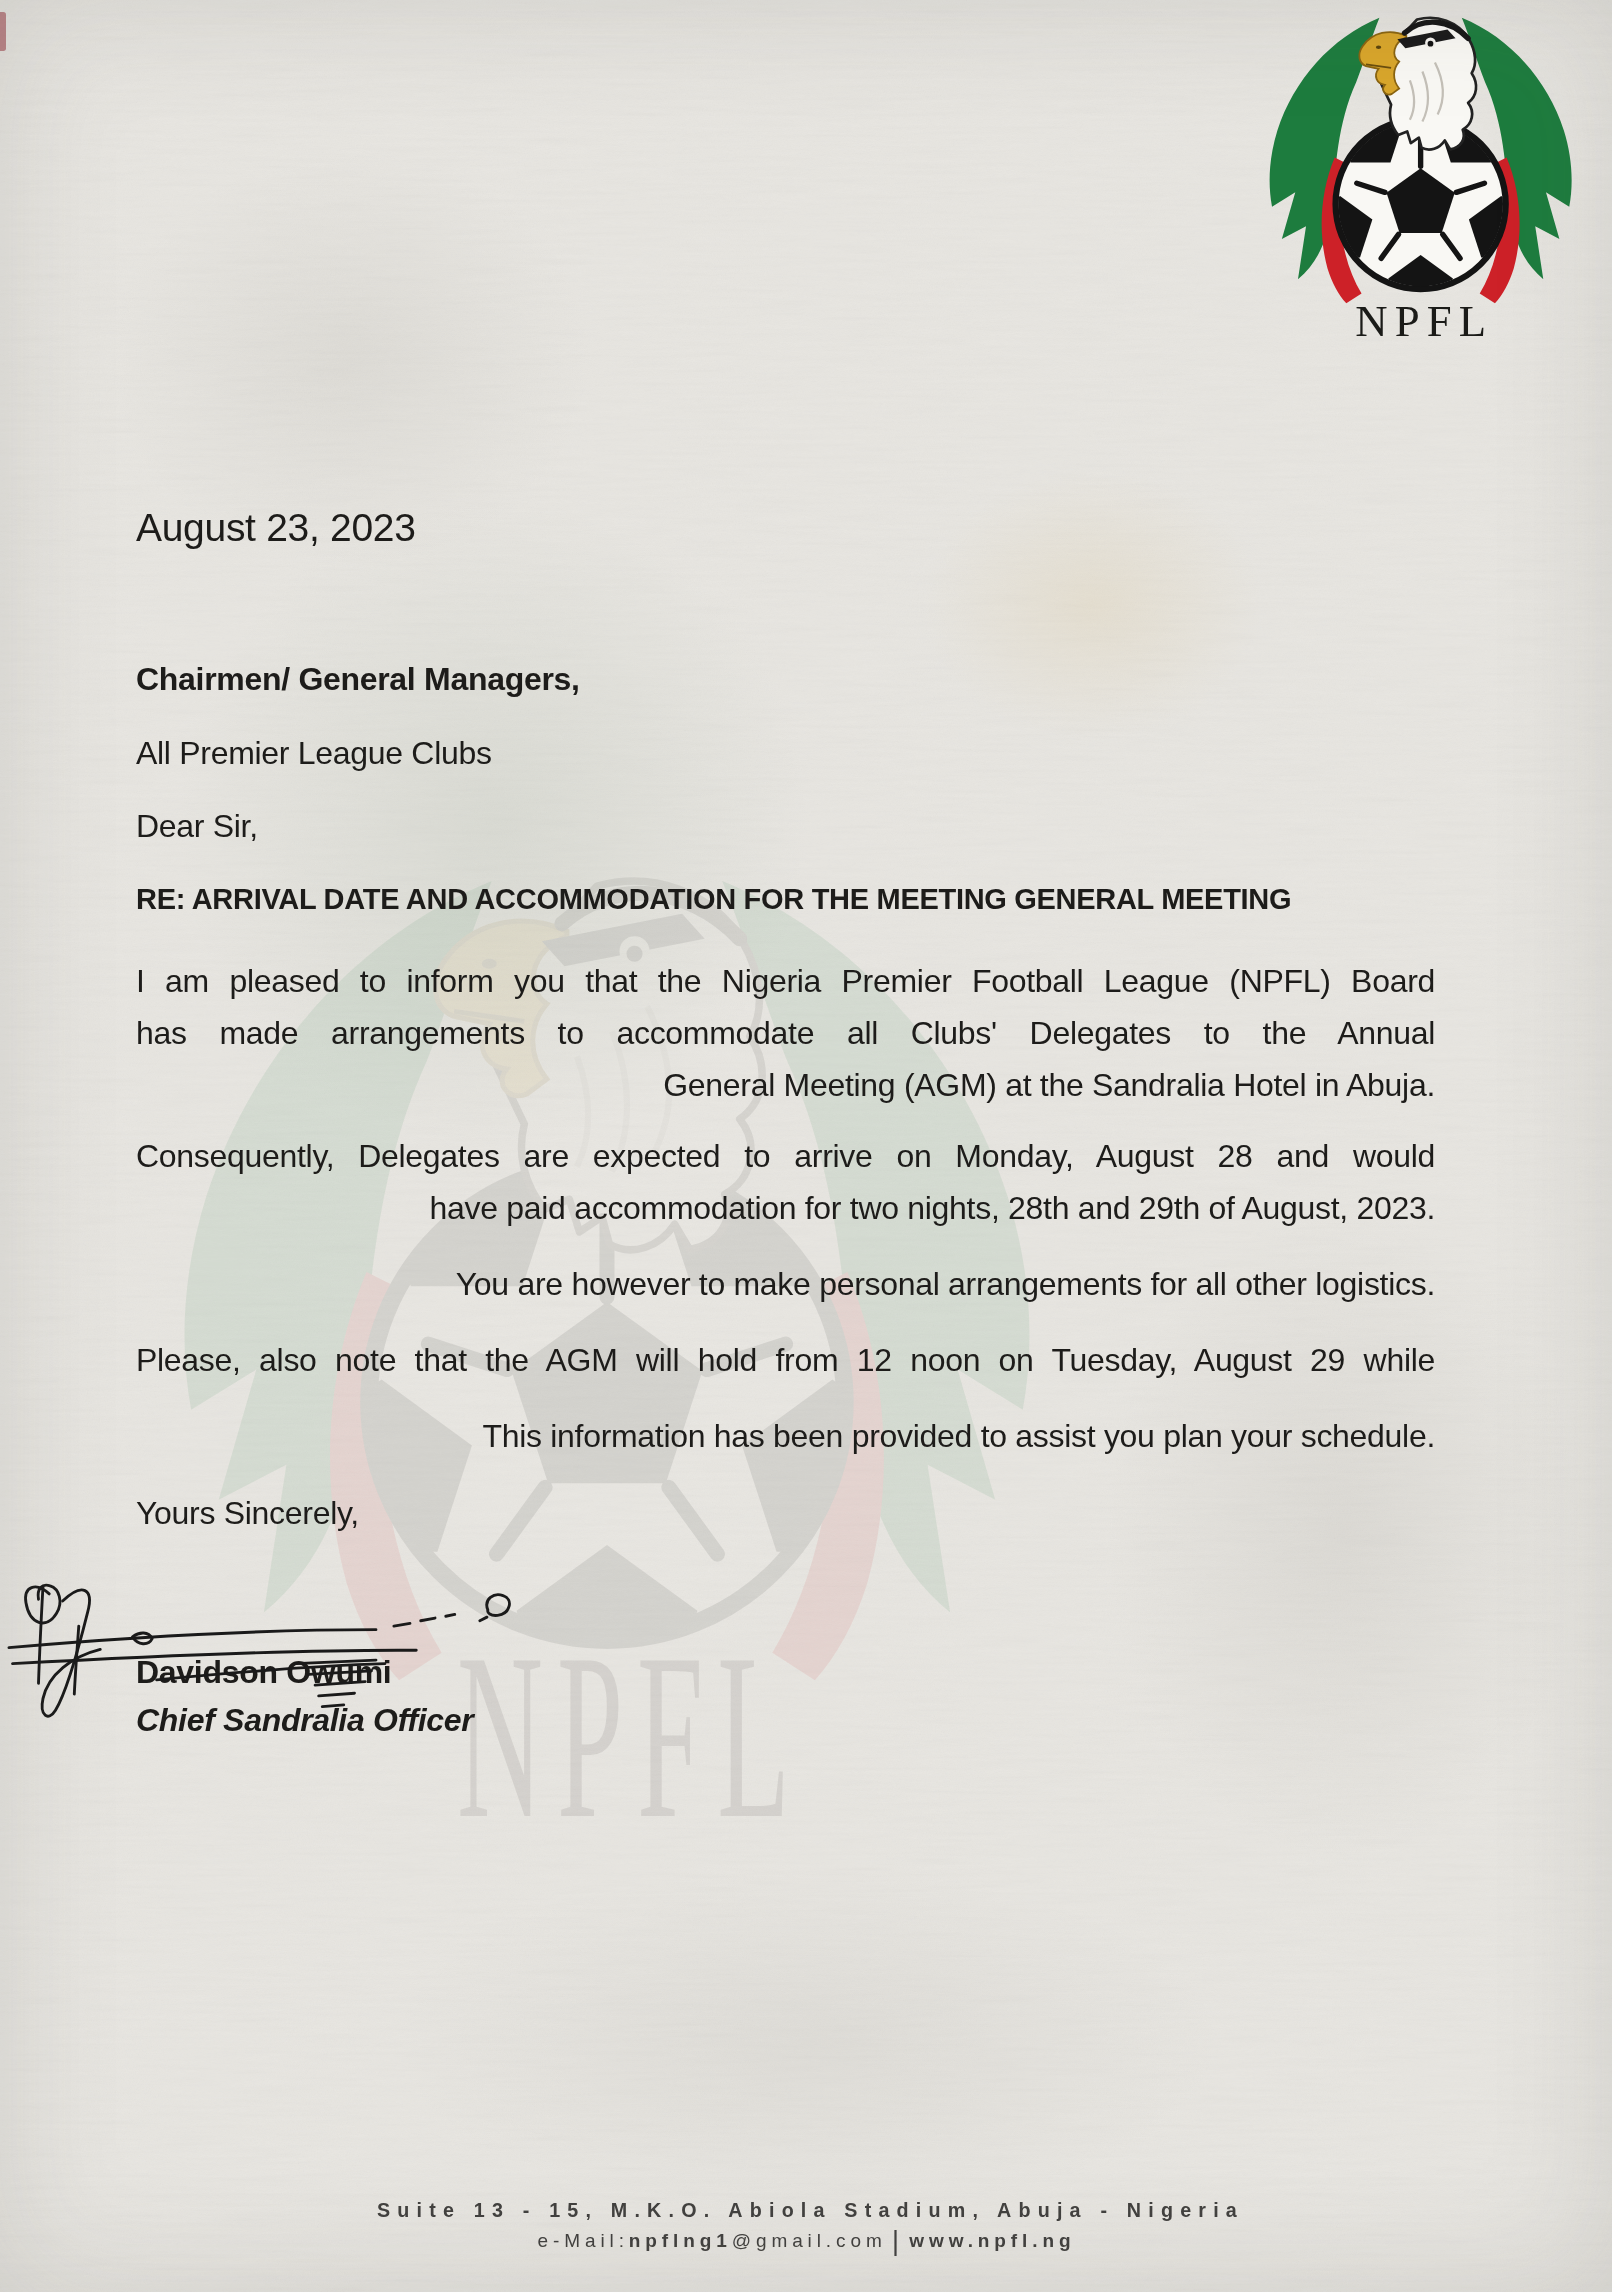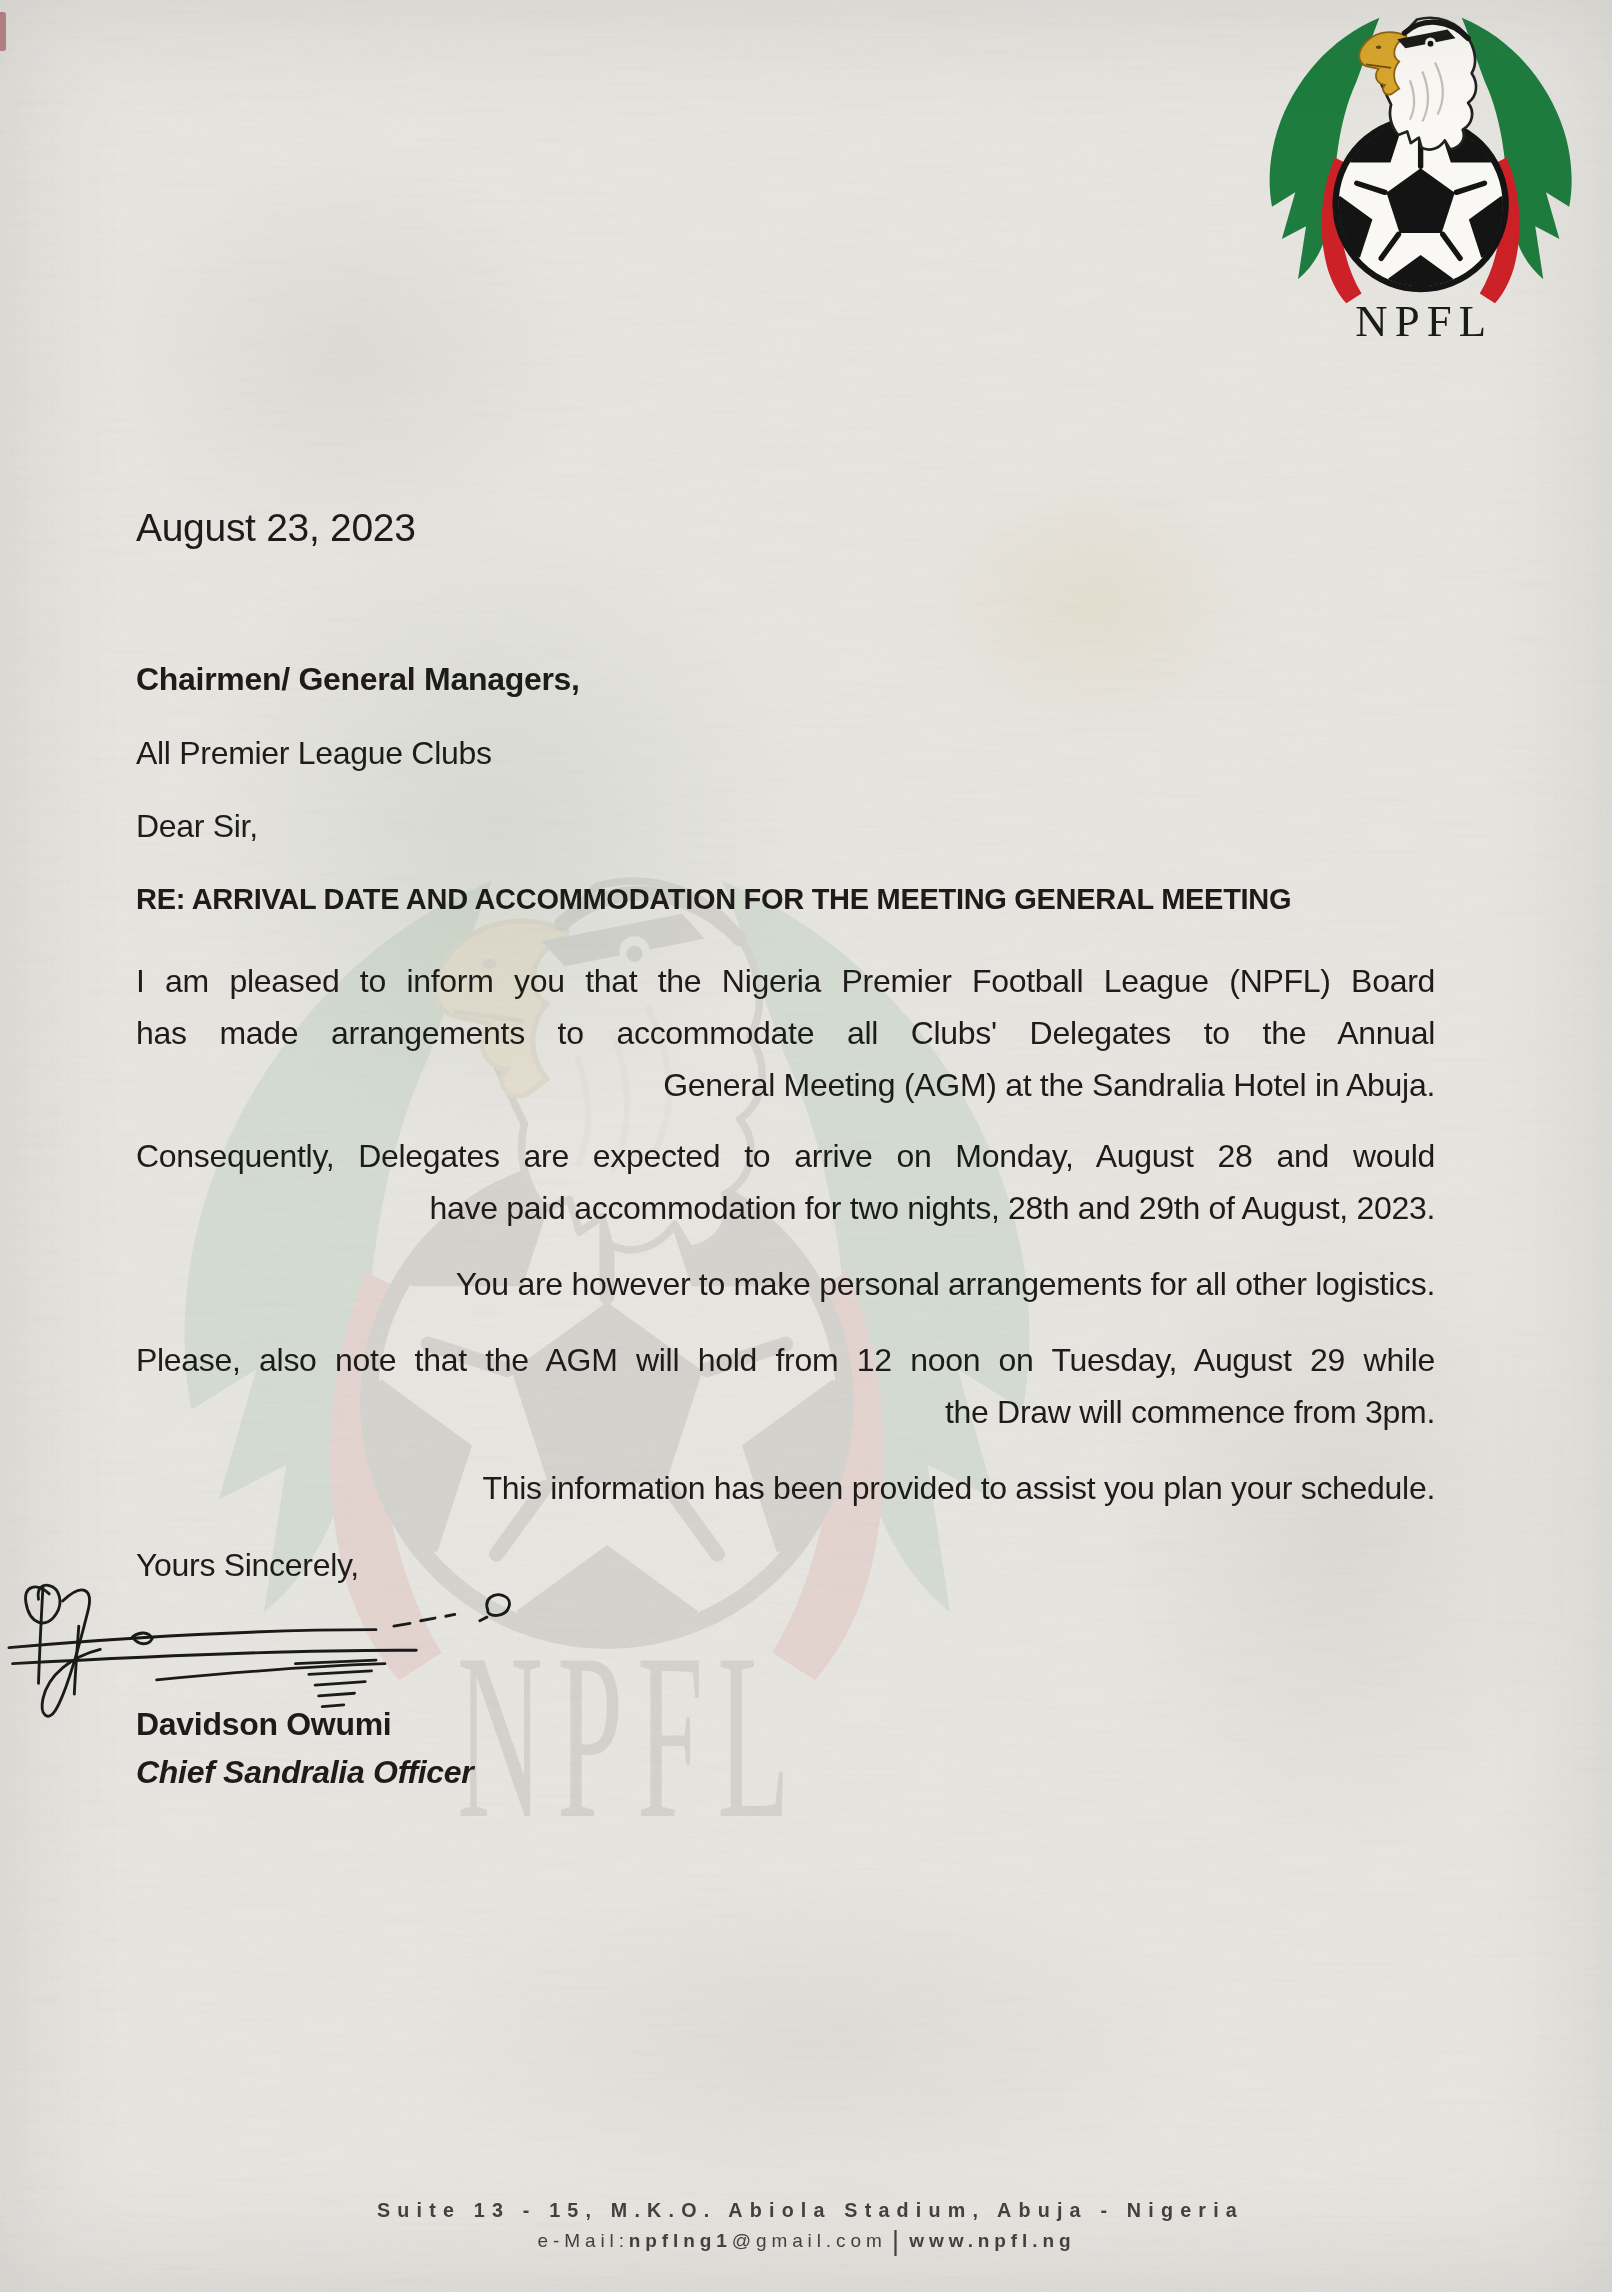--- a/index.html
+++ b/index.html
@@ -206,21 +206,20 @@
       </div>
       <div class="para p1">
         <div class="line jline">Consequently, Delegates are expected to arrive on Monday, August 28 and would</div>
         <div class="line lline">have paid accommodation for two nights, 28th and 29th of August, 2023.</div>
       </div>
       <div class="para p2">
         <div class="line lline">You are however to make personal arrangements for all other logistics.</div>
       </div>
       <div class="para p3">
         <div class="line jline">Please, also note that the AGM will hold from 12 noon on Tuesday, August 29 while</div>
-        <div class="line lline">the Draw will commence from 3pm.</div>
       </div>
       <div class="para p4">
         <div class="line lline">This information has been provided to assist you plan your schedule.</div>
       </div>
     </div>
   <div class="line closing">Yours Sincerely,</div>
   <div class="line sig-name">Davidson Owumi</div>
   <div class="line sig-title">Chief Sandralia Officer</div>
 </div>
 

